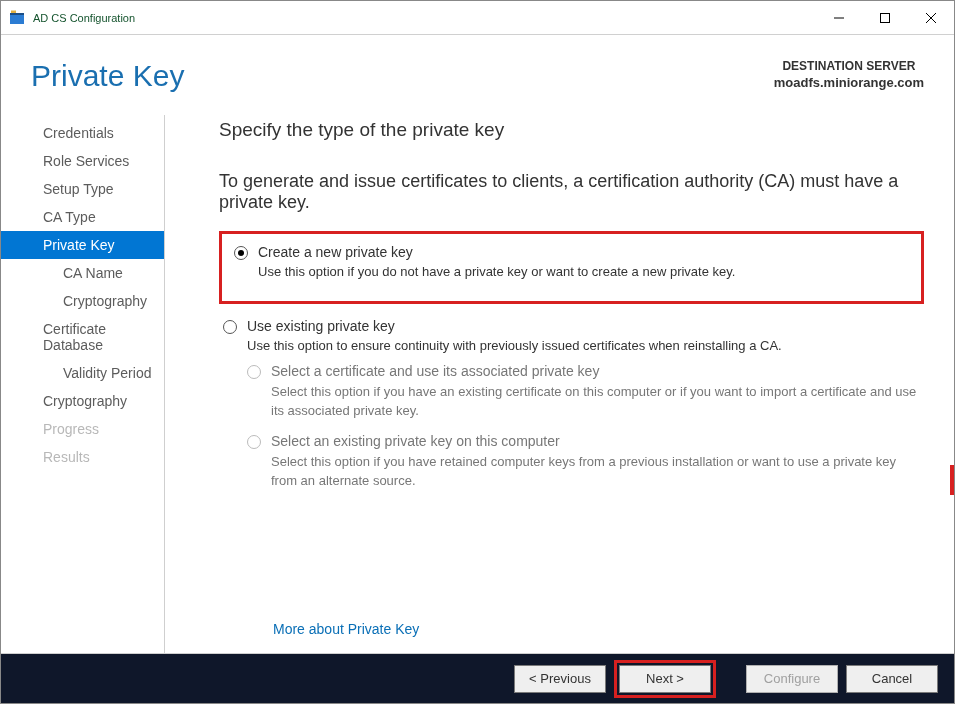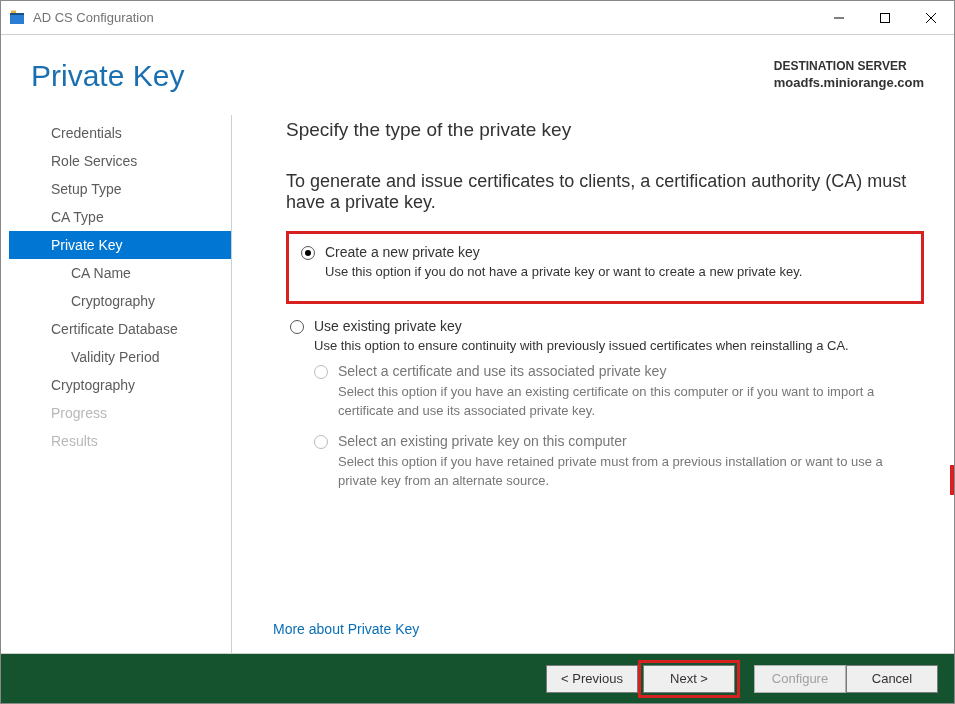--- a/index.html
+++ b/index.html
@@ -21,68 +21,68 @@
     display: flex;
     align-items: center;
     padding: 0 0 0 8px;
     border-bottom: 1px solid #d0d0d0;
   }
   .app-icon {
     width: 16px; height: 16px;
     margin-right: 8px;
   }
   .title-text {
-    font-size: 13px;
-    color: #737373;
+    font-size: 11px;
+    color: #14532d;
     flex: 1;
   }
   .winbtn {
     width: 46px; height: 34px;
     display: flex; align-items: center; justify-content: center;
     cursor: pointer;
   }
 
   
   .header {
     display: flex;
     padding: 24px 30px 16px 30px;
   }
   .page-title {
     font-size: 30px;
     font-weight: 300;
     color: #1a6fb0;
     flex: 1;
   }
-  .dest-block { text-align: left; }
+  .dest-block { text-align: center; }
   .dest-label {
     font-size: 12px;
     font-weight: 700;
     color: #333;
   }
   .dest-server {
     font-size: 13px;
     font-weight: 700;
     color: #333;
     margin-top: 2px;
   }
 
   
   .body-area {
     display: flex;
     padding: 6px 30px 0 30px;
     height: 548px;
   }
 
   .sidebar {
-    width: 231px;
+    width: 164px;
     border-right: 1px solid #cfcfcf;
     padding-top: 4px;
     position: relative;
     left: -30px;
-    padding-left: 8px;
+    padding-left: 0;
   }
   .sidebar-item {
     padding: 6px 12px 6px 42px;
     color: #5c5c5c;
     cursor: pointer;
     font-size: 14px;
   }
   .sidebar-item.sub { padding-left: 62px; }
   .sidebar-item.selected {
     background: #0176d3;
@@ -159,25 +159,26 @@
     left: 272px;
     cursor: pointer;
   }
 
   
   .button-bar {
     position: absolute;
     bottom: 0; left: 0; right: 0;
     height: 50px;
     border-top: 1px solid #cfcfcf;
-    background: #14532d;
+    background: #0f172a;
     display: flex;
     align-items: center;
     justify-content: flex-end;
     padding-right: 16px;
+    gap: 8px;
   }
   .btn {
     min-width: 92px;
     height: 28px;
     border: 1px solid #7a7a7a;
     background: #efefef;
     font-size: 13px;
     padding: 0 12px;
     cursor: pointer;
     color: #333;
@@ -279,21 +280,21 @@
       <div class="radio-row">
         <span class="radio-outer disabled"></span>
         <span class="radio-label">Select a certificate and use its associated private key</span>
       </div>
       <div class="sub-radio-desc">Select this option if you have an existing certificate on this computer or if you want to import a certificate and use its associated private key.</div>
 
       <div class="radio-row">
         <span class="radio-outer disabled"></span>
         <span class="radio-label">Select an existing private key on this computer</span>
       </div>
-      <div class="sub-radio-desc">Select this option if you have retained private must from a previous installation or want to use a private key from an alternate source.</div>
+      <div class="sub-radio-desc">Select this option if you have retained computer keys from a previous installation or want to use a private key from an alternate source.</div>
     </div>
   </div>
 
 </div>
 
 <a class="more-link">More about Private Key</a>
 
 <div class="red-tick"></div>
 
 <div class="button-bar">

